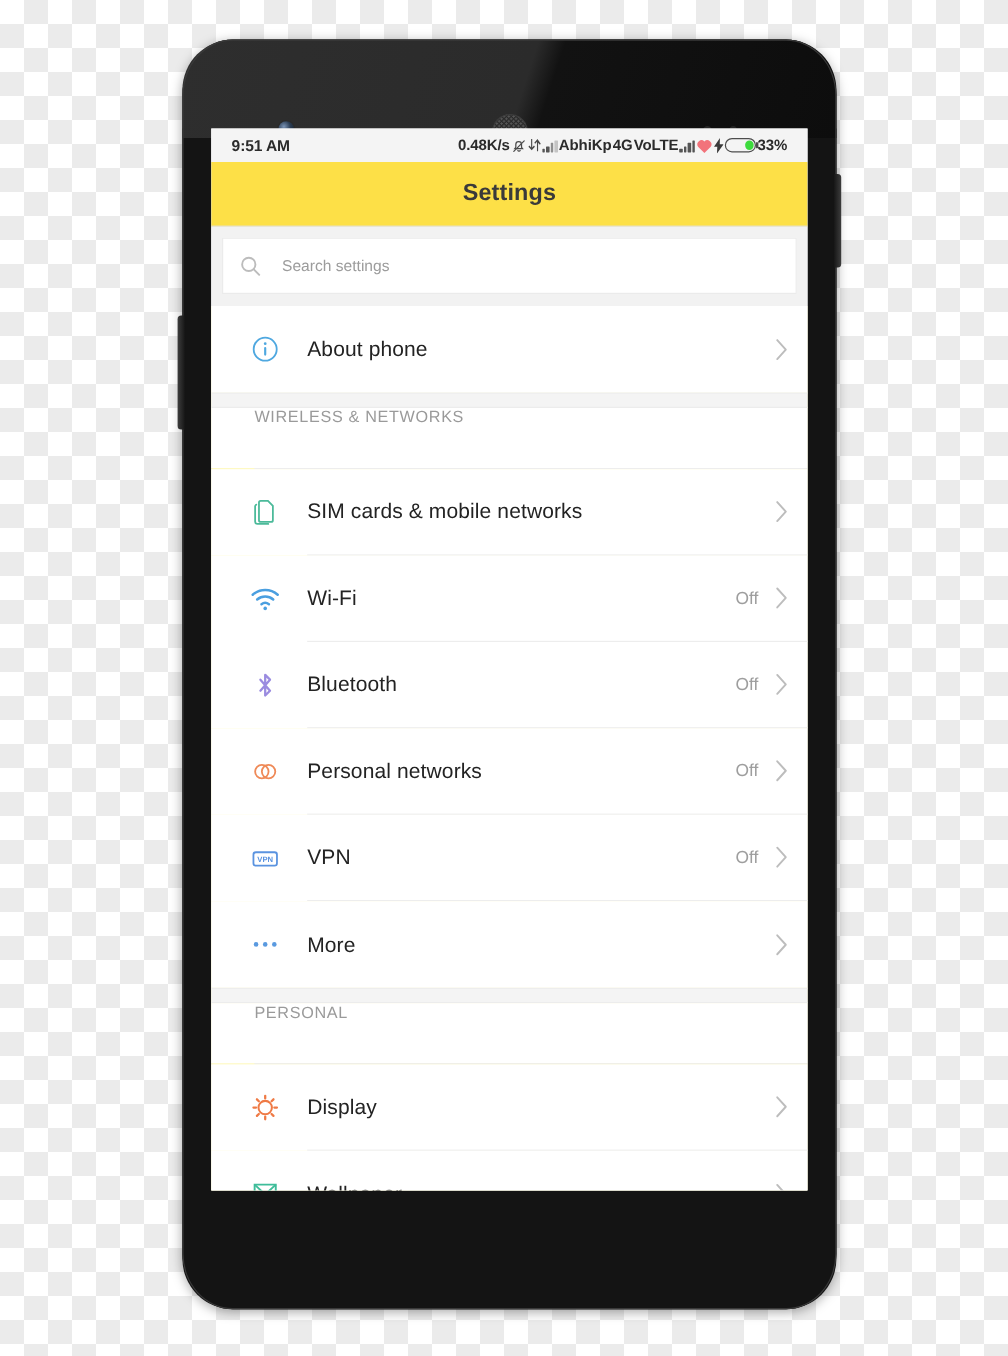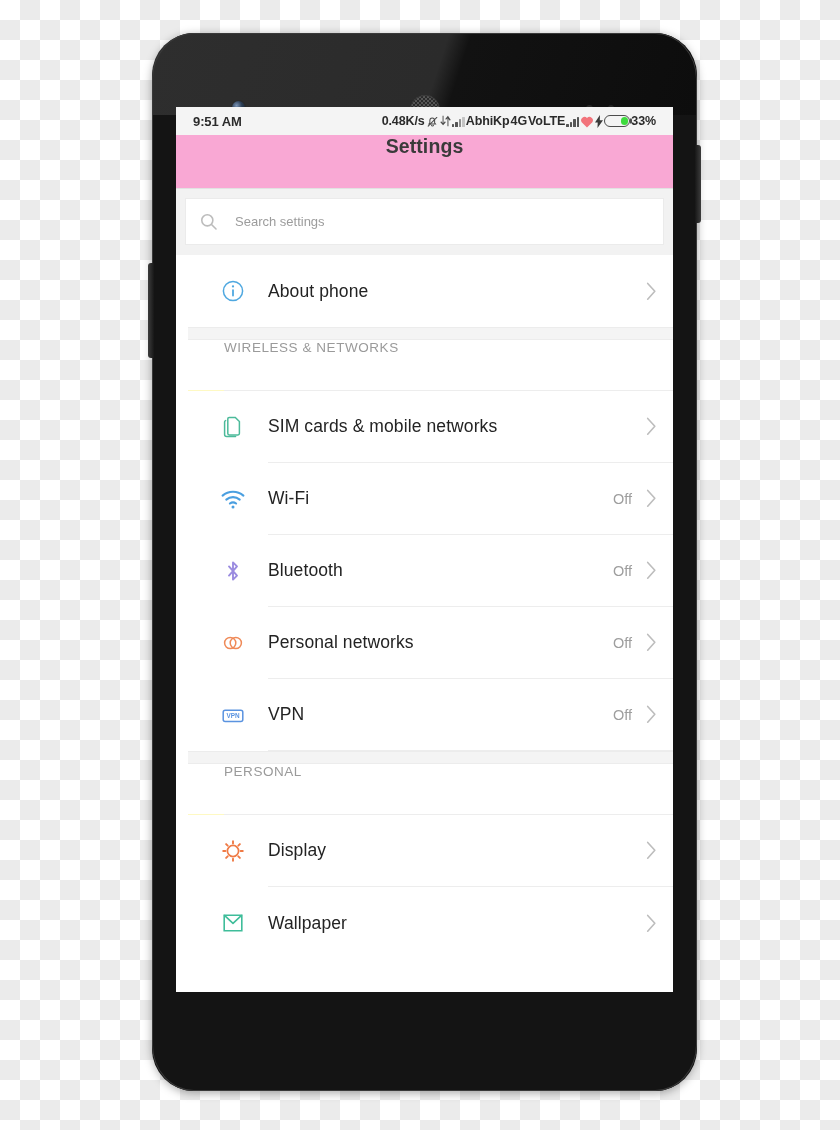--- a/index.html
+++ b/index.html
@@ -186,22 +186,23 @@
   .battery-fill {
     height: 100%;
     background: #3ddb3d;
     border-radius: 4.5px;
     margin-left: auto;
   }
 
   
   #app-bar {
     height: 54px;
-    background: #f9a8d4;
-    display: flex;
+    background: #fde047;
+    display: flex;
+    align-items: center;
     justify-content: center;
     border-bottom: 1px solid #e2e2e2;
   }
   #app-title {
     font-size: 19.5px;
     font-weight: bold;
     color: #3a3a3a;
     letter-spacing: 0.1px;
   }
 
@@ -219,21 +220,21 @@
     border: 1px solid #ebebeb;
   }
   #search-icon { flex: 0 0 auto; width: 19px; height: 19px; opacity: 0.58; }
   #search-placeholder {
     margin-left: 17px;
     font-size: 13px;
     color: #9c9c9c;
   }
 
   
-  .list-body { background: #fef9c3; margin-left: 12px; }
+  .list-body { background: #fef9c3; }
 
   .row {
     display: flex;
     align-items: center;
     height: 72px;
     padding-left: 14px;
     background: #ffffff;
     position: relative;
   }
   .row-icon {
@@ -478,20 +479,38 @@
         <div class="row">
           <span class="row-icon">
             <svg class="ic" width="24" height="24" viewBox="0 0 24 24">
               <rect x="2.2" y="7.2" width="19.6" height="11.2" rx="2" fill="none" stroke="#5a93e0" stroke-width="1.5"></rect>
               <text x="12" y="15.2" text-anchor="middle" font-family="Liberation Sans, sans-serif" font-size="6.4" font-weight="bold" fill="#5a93e0">VPN</text>
             </svg>
           </span>
           <span class="row-main">
             <span class="row-label">VPN</span>
             <span class="row-value">Off</span>
+            <span class="chev">
+              <svg width="11" height="19" viewBox="0 0 11 20">
+                <use href="#def-chevron-right-icon"></use>
+              </svg>
+            </span>
+          </span>
+        </div>
+        <div class="row last">
+          <span class="row-icon">
+            <svg class="ic" width="24" height="24" viewBox="0 0 24 24" fill="#5a9ae0">
+              <circle cx="4.4" cy="12" r="1.9"></circle>
+              <circle cx="12" cy="12" r="1.9"></circle>
+              <circle cx="19.6" cy="12" r="1.9"></circle>
+            </svg>
+          </span>
+          <span class="row-main">
+            <span class="row-label">More</span>
+            <span class="row-value"></span>
             <span class="chev">
               <svg width="11" height="19" viewBox="0 0 11 20">
                 <use href="#def-chevron-right-icon"></use>
               </svg>
             </span>
           </span>
         </div>
         <div class="group-gap"></div>
         <div class="section-header">
           <span>PERSONAL</span>

